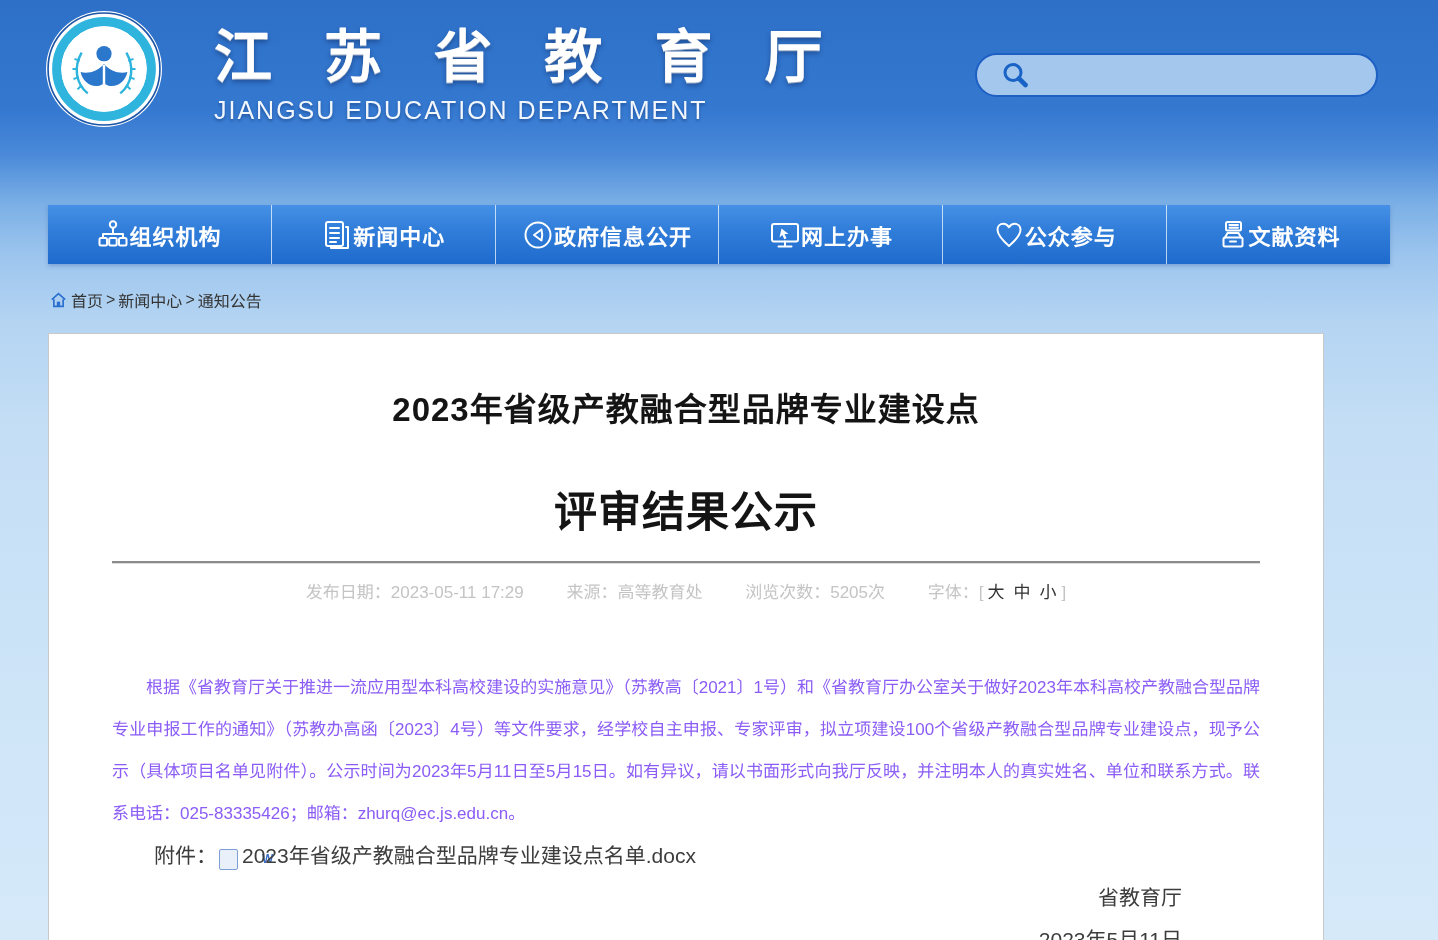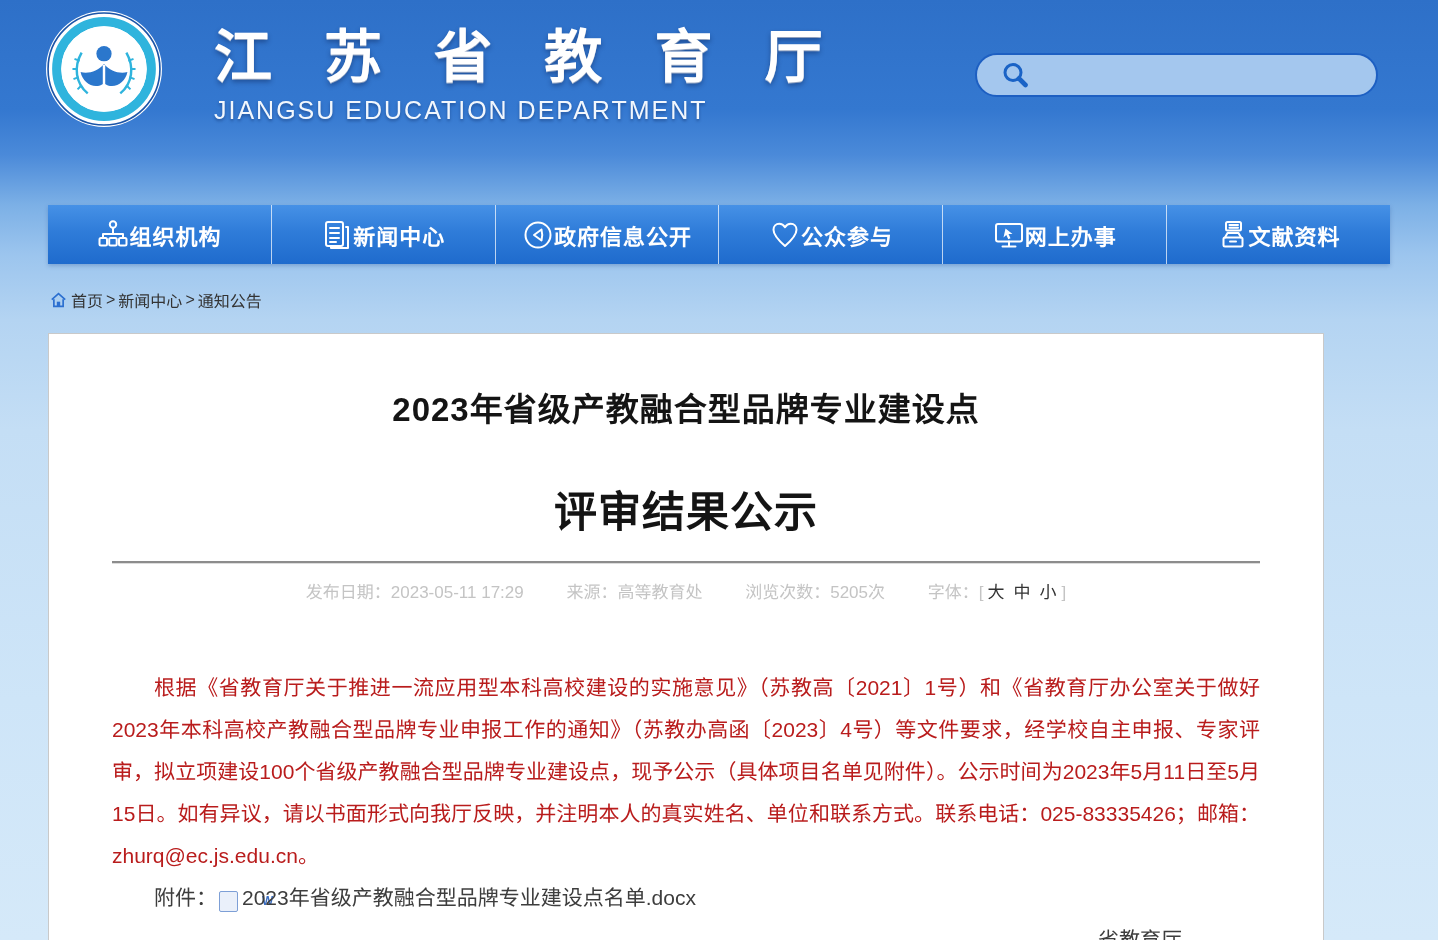--- a/index.html
+++ b/index.html
@@ -66,21 +66,21 @@
     background:#fff; border:1px solid #c9c9c9; border-bottom:none;
   }
   .article { padding:0 63px; }
   .article-title1 { margin-top:49px; text-align:center; font-size:33px; font-weight:bold; color:#141414; letter-spacing:1px; }
   .article-title2 { margin-top:46px; text-align:center; font-size:43px; font-weight:bold; color:#141414; letter-spacing:1px; }
   .divider { margin-top:22px; height:0; border-top:2px solid #8c8c8c; border-bottom:1px solid #dcdcdc; }
   .meta-row { margin-top:14px; text-align:center; font-size:17px; color:#c4c4c4; }
   .meta-item { margin:0 19px; white-space:nowrap; }
   .font-size-ctl { color:#333; cursor:pointer; margin:0 4px; letter-spacing:1px; }
   .meta-bracket { color:#c4c4c4; }
-  .body-para { margin-top:64px; font-size:21px; line-height:42px; color:#b91c1c; text-align:justify; text-indent:2em; }
+  .body-para { margin-top:64px; font-size:17px; line-height:42px; color:#8b5cf6; text-align:justify; text-indent:2em; }
   .attach-line { font-size:21px; line-height:42px; color:#3d3d3d; text-indent:2em; }
   .attach-link { color:#3d3d3d; text-decoration:none; cursor:pointer; }
   .word-icon {
     display:inline-block; width:19px; height:21px; margin:0 4px -3px 2px;
     background:#eaf0fa; border:1px solid #7d9fd6; border-radius:2px;
     color:#3b6fc4; font-size:12px; font-weight:bold; text-align:center; line-height:19px;
   }
   .signature { text-align:right; padding-right:78px; font-size:21px; line-height:42px; color:#3d3d3d; }
 </style>
 </head>
@@ -146,34 +146,34 @@
         <svg viewBox="0 0 32 32">
             <circle cx="16" cy="16" r="12.5"></circle>
             <path d="M19.5 10.5 L12 16 L19.5 21.5 Q21 16 19.5 10.5 Z"></path>
           </svg>
       </span>
       <span class="nav-label">政府信息公开</span>
     </a>
     <a class="nav-item">
       <span class="nav-icon">
         <svg viewBox="0 0 32 32">
-            <path d="M16 27 C8.5 20.5 4.5 15.5 4.5 10.8 C4.5 7.2 7 4.8 10.3 4.8 C12.7 4.8 14.7 6.1 16 8.2 C17.3 6.1 19.3 4.8 21.7 4.8 C25 4.8 27.5 7.2 27.5 10.8 C27.5 15.5 23.5 20.5 16 27 Z"></path>
-          </svg>
-      </span>
-      <span class="nav-label">公众参与</span>
-    </a>
-    <a class="nav-item">
-      <span class="nav-icon">
-        <svg viewBox="0 0 32 32">
             <rect x="3" y="5" width="26" height="17.5" rx="2"></rect>
             <path d="M16 22.5 V27 M9.5 27.5 H22.5"></path>
             <path d="M12.5 9.5 l7 5.5 h-4 l2 4.2 -2.2 1 -2 -4.2 -2.8 2.6 Z" fill="#fff" stroke="none"></path>
           </svg>
       </span>
       <span class="nav-label">网上办事</span>
+    </a>
+    <a class="nav-item">
+      <span class="nav-icon">
+        <svg viewBox="0 0 32 32">
+            <path d="M16 27 C8.5 20.5 4.5 15.5 4.5 10.8 C4.5 7.2 7 4.8 10.3 4.8 C12.7 4.8 14.7 6.1 16 8.2 C17.3 6.1 19.3 4.8 21.7 4.8 C25 4.8 27.5 7.2 27.5 10.8 C27.5 15.5 23.5 20.5 16 27 Z"></path>
+          </svg>
+      </span>
+      <span class="nav-label">公众参与</span>
     </a>
     <a class="nav-item">
       <span class="nav-icon">
         <svg viewBox="0 0 32 32">
             <rect x="9" y="3" width="15" height="8.5" rx="1.5"></rect>
             <path d="M12.5 6 H21 M12.5 8.8 H21"></path>
             <path d="M8 18.5 l2.5 -4.5 h11 l2.5 4.5"></path>
             <rect x="6.5" y="18.5" width="19" height="9" rx="1.5"></rect>
             <path d="M13 22.5 h6"></path>
           </svg>

